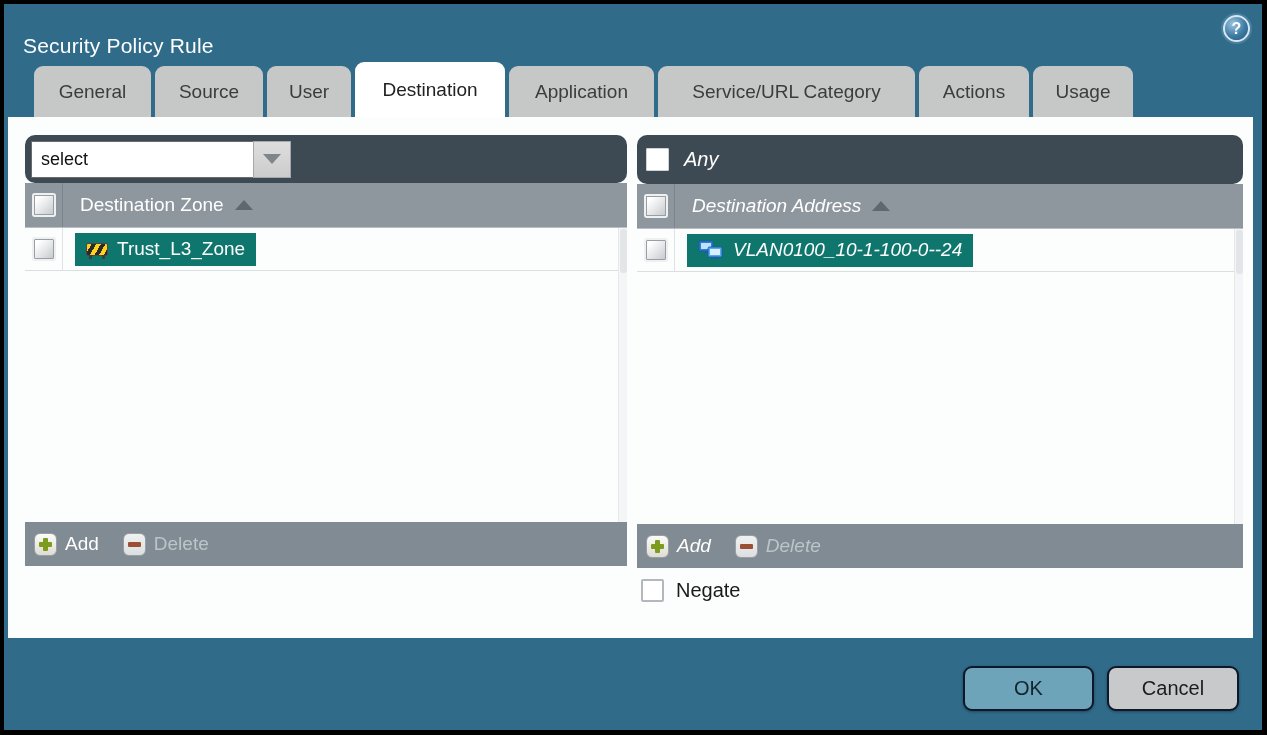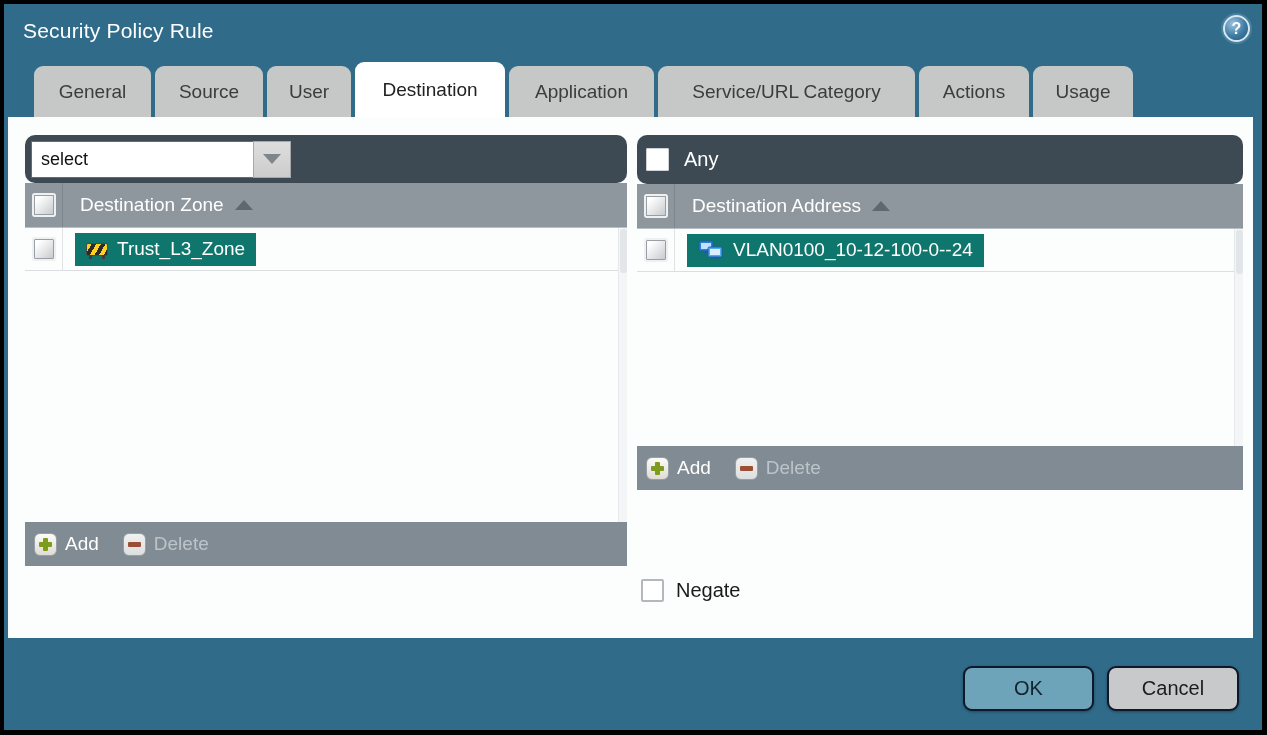--- a/index.html
+++ b/index.html
@@ -11,21 +11,21 @@
     position: relative;
   }
   .dialog {
     position: absolute;
     left: 4px; top: 4px; right: 5px; bottom: 5px;
     background: #306c8a;
   }
   
   .titlebar { position: absolute; left: 0; top: 0; right: 0; height: 60px; }
   .title {
-    position: absolute; left: 19px; top: 15px;
+    position: absolute; left: 19px; top: 30px;
     font-size: 21px; color: #ffffff; letter-spacing: 0.2px; text-align: right;
   }
   .help {
     position: absolute; right: 12px; top: 11px;
     width: 27px; height: 27px; border-radius: 50%;
     background: radial-gradient(circle at 35% 30%, #9cc4de, #3e7ba3 55%, #27567a);
     border: 2px solid #d6e7f2;
     box-shadow: 0 0 0 2px rgba(120,165,195,.35);
     color: #ffffff; font-size: 16px; font-weight: bold;
     text-align: center; line-height: 23px; cursor: pointer;
@@ -51,21 +51,21 @@
     position: absolute; left: 4px; top: 113px;
     width: 1245px; height: 521px;
     background: #fcfdfd;
   }
   .panel {
     position: absolute;
     display: flex; flex-direction: column;
     background: #fcfdfd;
   }
   .zone-panel    { left: 17px;  top: 18px; width: 602px; height: 431px; }
-  .address-panel { left: 629px; top: 18px; width: 606px; height: 355px; }
+  .address-panel { left: 629px; top: 18px; width: 606px; height: 433px; font-style: italic; }
 
   .panel-toolbar {
     background: #3d4a53; flex: 0 0 48px;
     display: flex; align-items: center; padding-left: 6px; border-radius: 10px;
   }
   .address-panel .panel-toolbar { flex-basis: 49px; }
 
   
   .combo { display: flex; height: 37px; }
   .combo-input {
@@ -294,21 +294,21 @@
           <div class="chip-cell">
             <span class="chip">
               <svg width="26" height="21" viewBox="0 0 26 21">
                 <rect x="1" y="1" width="14" height="10" rx="1.5" fill="#2f7fd6" stroke="#1b5ca6"></rect>
                 <rect x="3" y="3" width="10" height="6" fill="#bfe2ff"></rect>
                 <rect x="6" y="11" width="4" height="2" fill="#1b5ca6"></rect>
                 <rect x="10" y="7" width="14" height="10" rx="1.5" fill="#56a9ee" stroke="#1b5ca6"></rect>
                 <rect x="12" y="9" width="10" height="6" fill="#d9efff"></rect>
                 <rect x="15" y="17" width="4" height="2" fill="#1b5ca6"></rect>
               </svg>
-              <span>VLAN0100_10-12-100-0--24</span>
+              <span>VLAN0100_10-1-100-0--24</span>
             </span>
           </div>
         </div>
         <div class="scroll-track">
           <div class="scroll-thumb"></div>
         </div>
       </div>
       <div class="panel-footer">
         <div class="tool-btn">
           <span class="sq-icon plus"></span>

